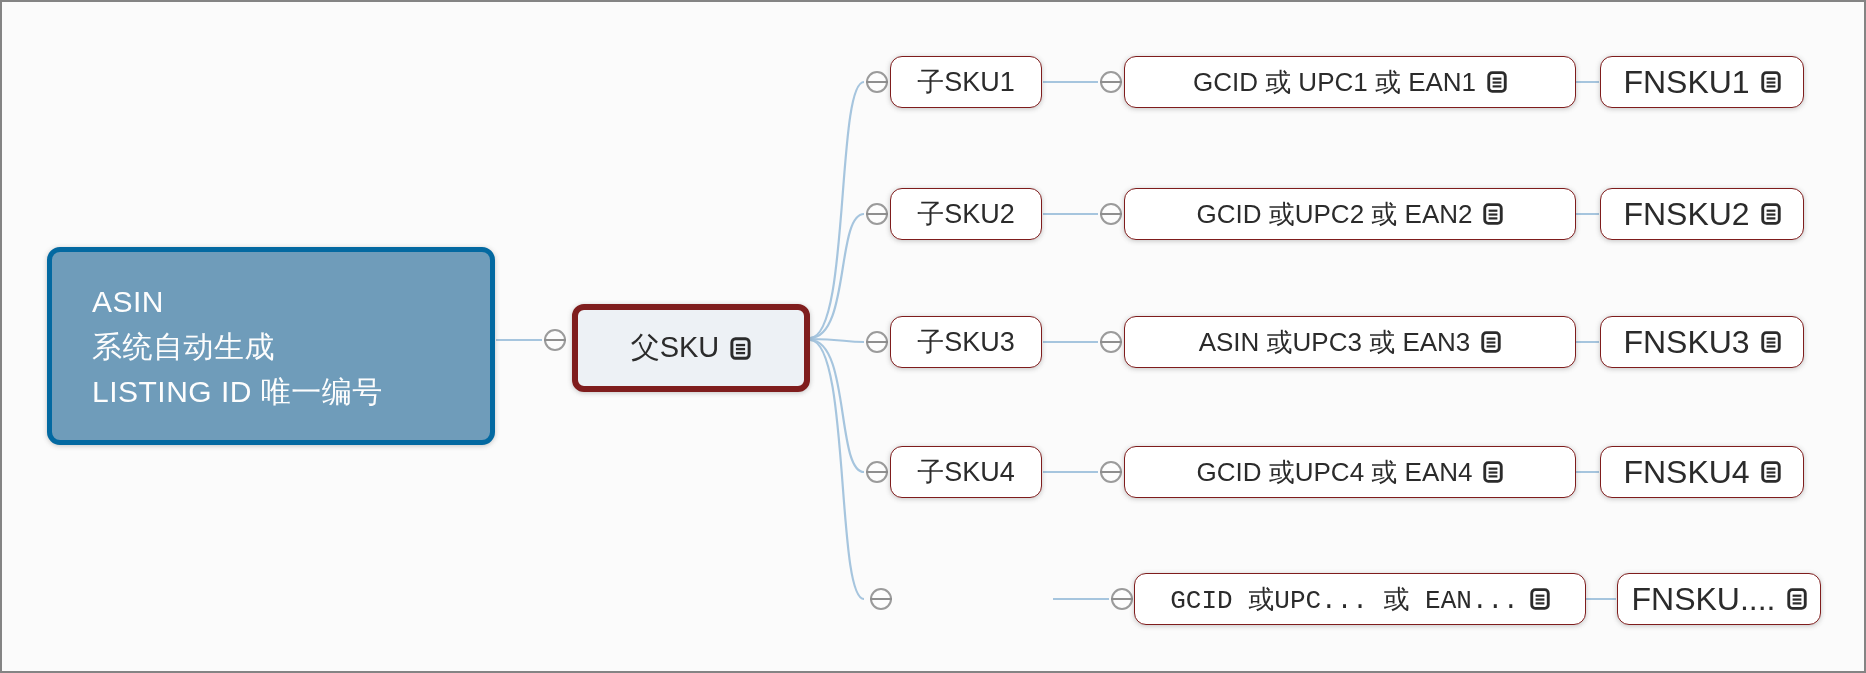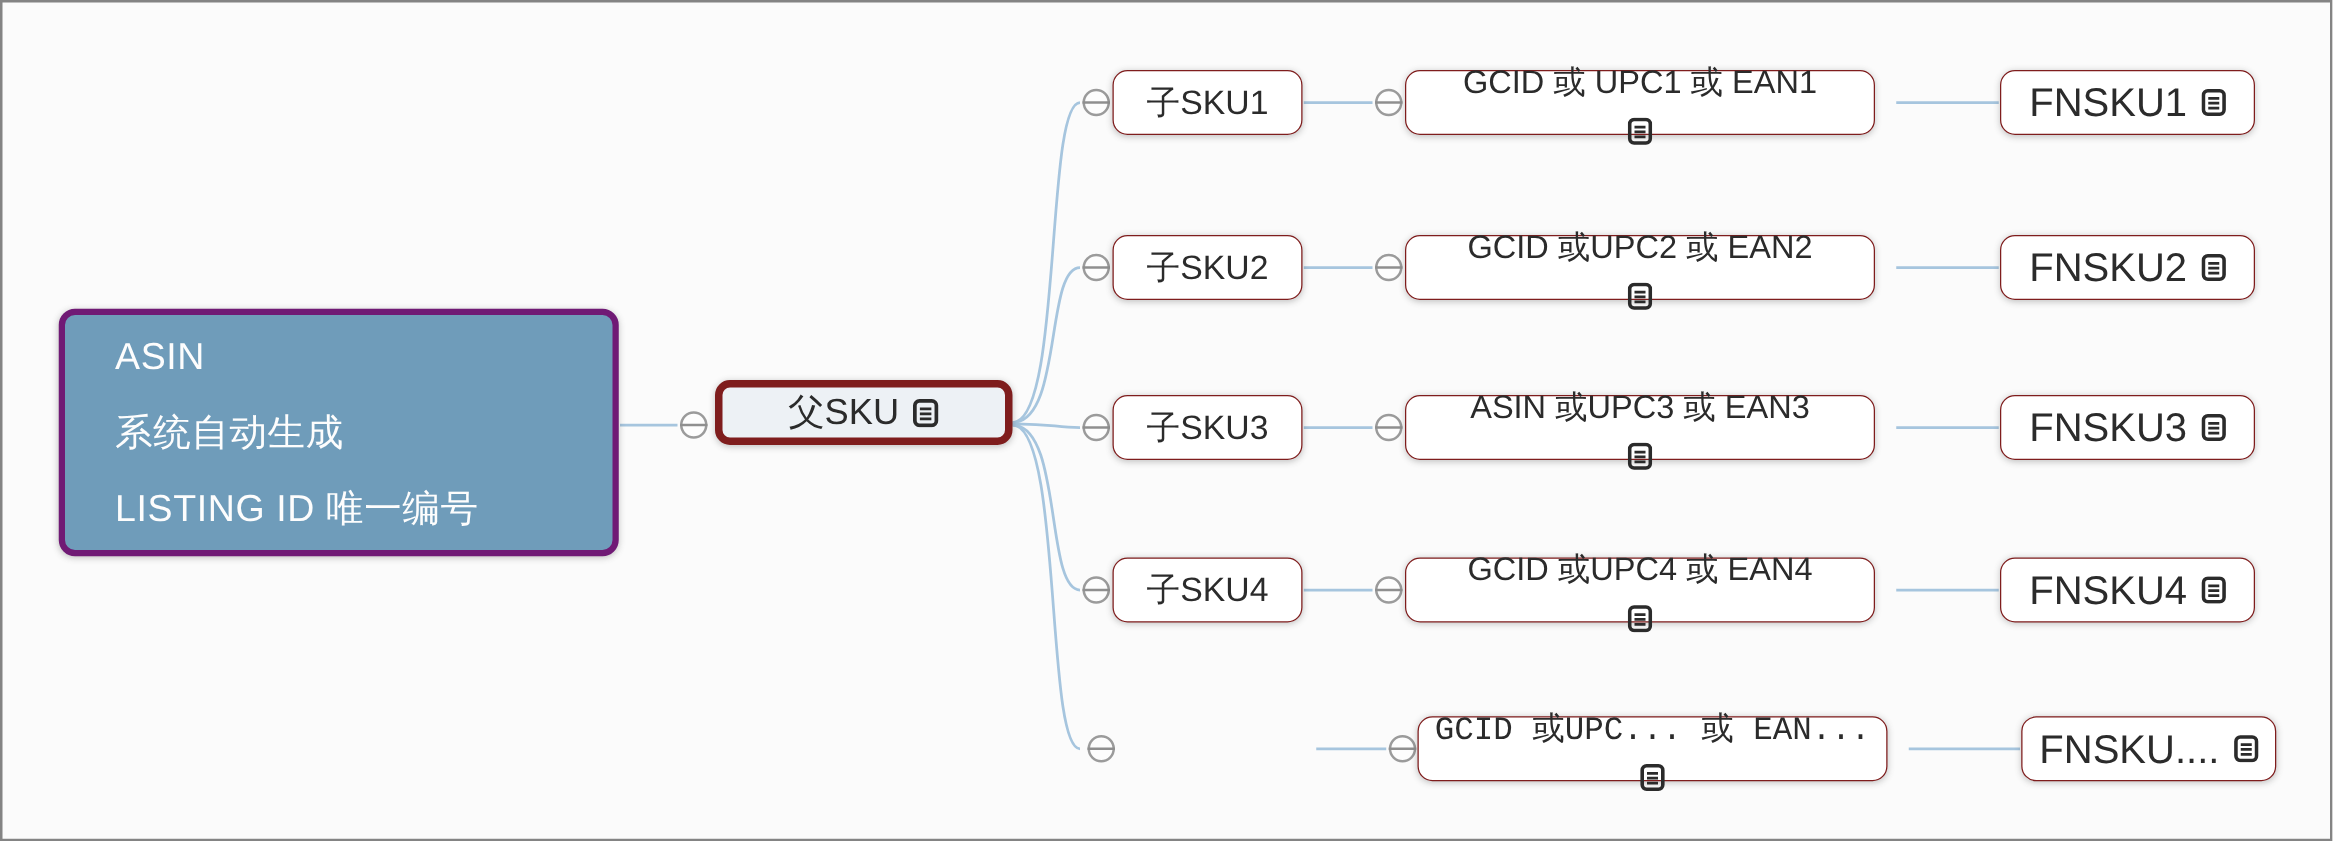--- a/index.html
+++ b/index.html
@@ -11,31 +11,31 @@
   }
   .wires{position:absolute;left:0;top:0;width:1866px;height:673px;}
   .node{
     position:absolute;display:flex;align-items:center;justify-content:center;gap:11px;
     background:#ffffff;border:1px solid #7f1d1d;border-radius:12px;
     color:#2b2b2b;box-shadow:0 1px 5px rgba(70,70,70,.30);
     white-space:nowrap;
   }
   .root{
     left:45px;top:245px;width:448px;height:198px;
-    background:#6f9cba;border:5px solid #701a75;border-radius:13px;
+    background:#6f9cba;border:5px solid #0369a1;border-radius:13px;
     flex-direction:column;align-items:flex-start;justify-content:center;
-    gap:16px;padding-left:40px;
+    gap:0;padding-left:40px;
   }
   .root-line{color:#fdfdfd;font-size:30px;line-height:45px;letter-spacing:.5px;}
   .parent{
-    left:570px;top:302px;width:238px;height:52px;
+    left:570px;top:302px;width:238px;height:88px;
     background:#edf1f5;font-size:29px;border-width:6px;
   }
   .col-child{left:888px;width:152px;height:52px;font-size:27px;}
-  .col-code{left:1122px;width:376px;height:52px;font-size:26px;flex-direction:column;}
+  .col-code{left:1122px;width:452px;height:52px;font-size:26px;}
   .col-fnsku{left:1598px;width:204px;height:52px;font-size:32px;}
   .last.col-child{left:892px;width:158px;}
   .last.col-code{left:1132px;font-family:Liberation Mono, monospace;}
   .last.col-fnsku{left:1615px;}
   .r0{top:54px}.r1{top:186px}.r2{top:314px}.r3{top:444px}.r4{top:571px}
   .collapse{position:absolute;width:24px;height:24px;}
   .cc-child{left:863px}.cc-code{left:1097px}
   .last.cc-child{left:867px}.last.cc-code{left:1108px}
   .c0{top:68px}.c1{top:200px}.c2{top:328px}.c3{top:458px}.c4{top:585px}
   .cp{left:541px;top:326px}

